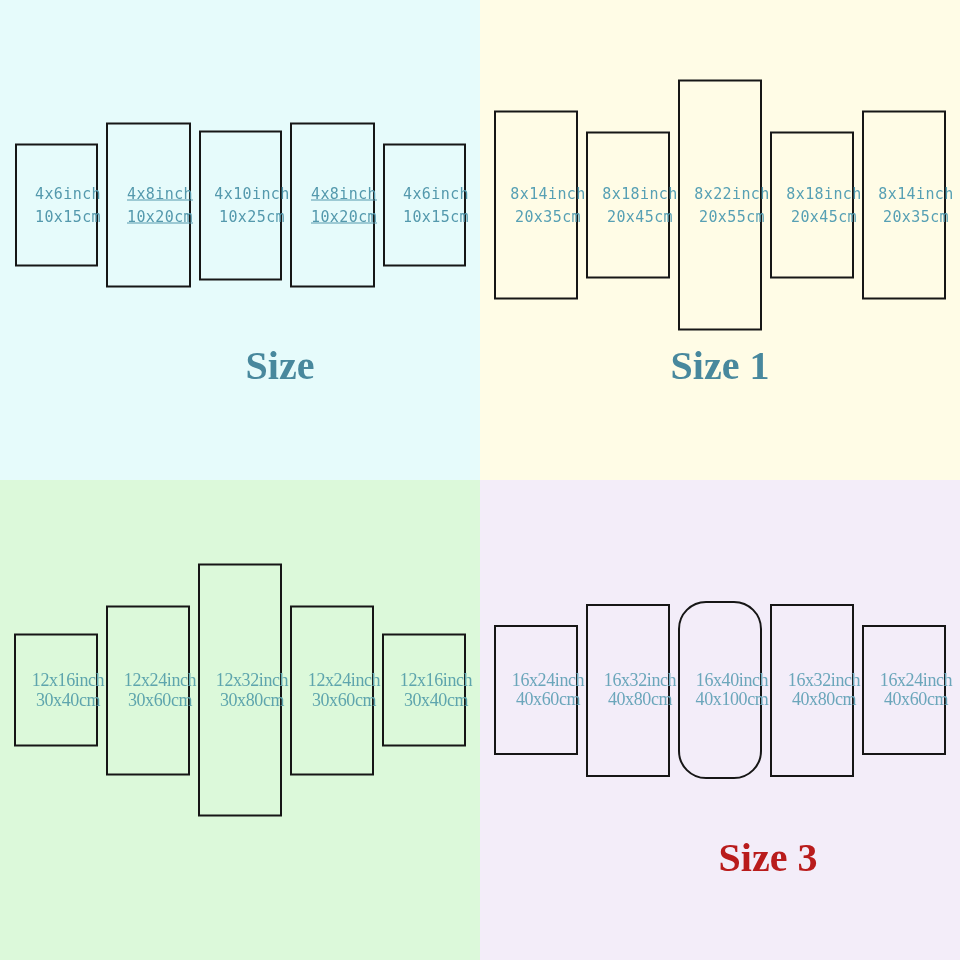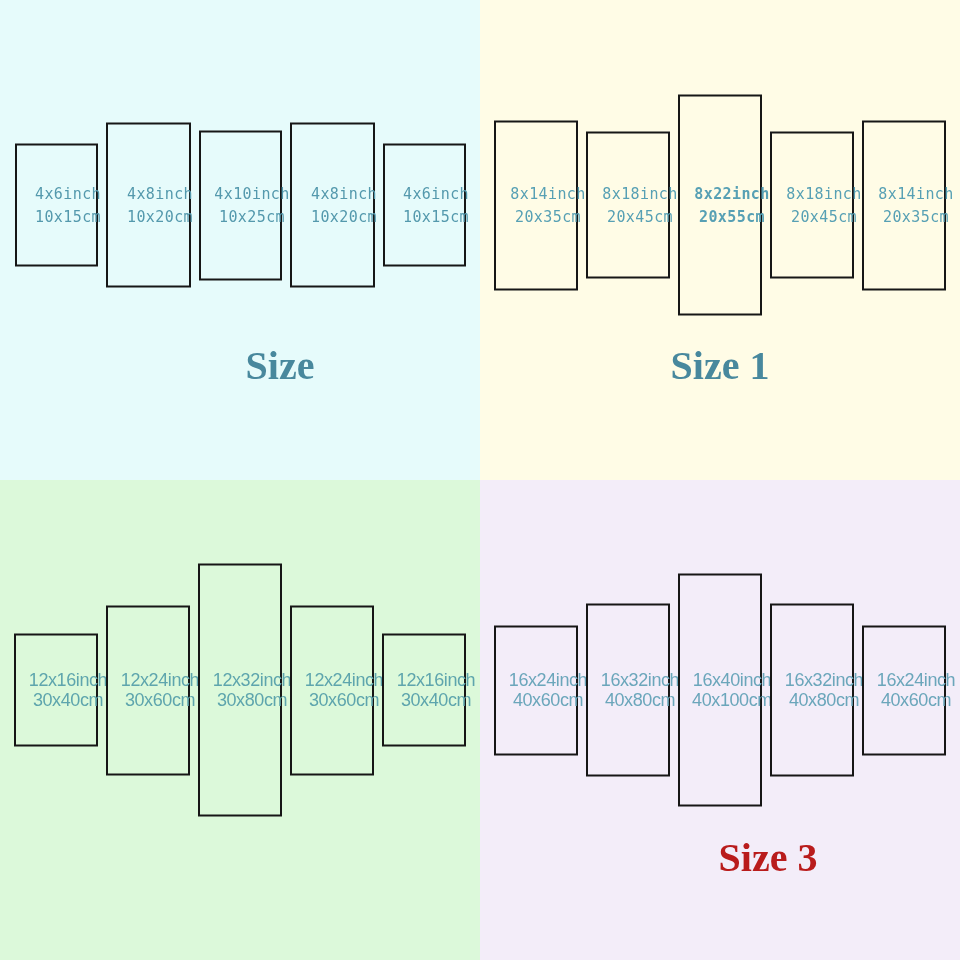--- a/index.html
+++ b/index.html
@@ -27,39 +27,39 @@
     background:transparent;
     display:flex;align-items:center;justify-content:center;
     flex:0 0 auto;
   }
   .panel-label{text-align:center;width:100%;padding-left:24px;}
   .q-top .panel-label{
     font-family:"DejaVu Sans Mono","Liberation Mono",monospace;
     font-size:15px;letter-spacing:0.4px;line-height:1.5;
   }
   .q-bottom .panel-label{
-    font-family:Liberation Sans, sans-serif;
+    font-family:Liberation Serif, serif;
     font-size:18px;letter-spacing:-0.4px;line-height:1.06;
   }
   
   .q0 .panel:nth-child(1),.q0 .panel:nth-child(5){height:123px;width:83px;}
-  .q0 .panel:nth-child(2),.q0 .panel:nth-child(4){height:165px;width:85px;}
+  .q0 .panel:nth-child(2),.q0 .panel:nth-child(4){height:165px;width:85px;text-decoration:underline;}
   .q0 .panel:nth-child(3){height:150px;width:83px;}
 
-  .q1 .panel:nth-child(1),.q1 .panel:nth-child(5){height:170px;}
+  .q1 .panel:nth-child(1),.q1 .panel:nth-child(5){height:189px;}
   .q1 .panel:nth-child(2),.q1 .panel:nth-child(4){height:147px;}
-  .q1 .panel:nth-child(3){height:221px;font-weight:bold;}
+  .q1 .panel:nth-child(3){height:251px;}
 
   .q2 .panel:nth-child(1),.q2 .panel:nth-child(5){height:113px;}
   .q2 .panel:nth-child(2),.q2 .panel:nth-child(4){height:170px;}
   .q2 .panel:nth-child(3){height:253px;}
 
   .q3 .panel:nth-child(1),.q3 .panel:nth-child(5){height:130px;}
   .q3 .panel:nth-child(2),.q3 .panel:nth-child(4){height:173px;}
-  .q3 .panel:nth-child(3){height:233px;}
+  .q3 .panel:nth-child(3){height:178px;border-radius:28px;}
 
   .group-title{
     position:absolute;left:0;width:100%;
     margin:0;text-align:center;
     font-family:"Liberation Serif",serif;
     font-weight:bold;font-size:40px;line-height:42px;
     letter-spacing:0px;
   }
   .q-top .group-title{top:345px;}
   .q-bottom .group-title{top:357px;}

